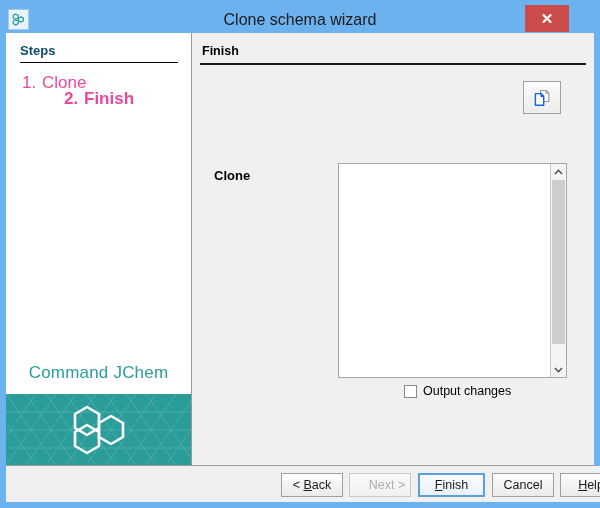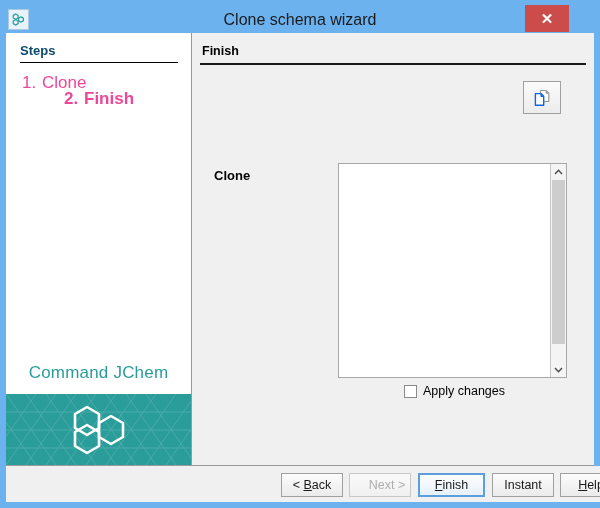--- a/index.html
+++ b/index.html
@@ -428,36 +428,36 @@
           <div class="arrow down">
             <svg width="9" height="6" viewBox="0 0 9 6" aria-hidden="true">
                 <path d="M1 1 L4.5 4.7 L8 1" fill="none" stroke="#4a4a4a" stroke-width="1.4"></path>
               </svg>
           </div>
         </div>
       </div>
 
       <div id="apply-row">
         <span id="apply-checkbox"></span>
-        <span id="apply-label">Apply changes</span>
+        <span id="apply-label">Output changes</span>
       </div>
     </div>
 
     <div id="footer-sep"></div>
     <div id="footer">
       <div class="btn" id="btn-back">
         &lt;&nbsp;<u>B</u>ack
       </div>
       <div class="btn disabled" id="btn-next">
         <span>Next &gt;</span>
       </div>
       <div class="btn default" id="btn-finish">
         <u>F</u>inish
       </div>
       <div class="btn" id="btn-cancel">
-        <span>Instant</span>
+        <span>Cancel</span>
       </div>
       <div class="btn" id="btn-help">
         <u>H</u>elp
       </div>
     </div>
   </div>
 </div>
 
 </body></html>

